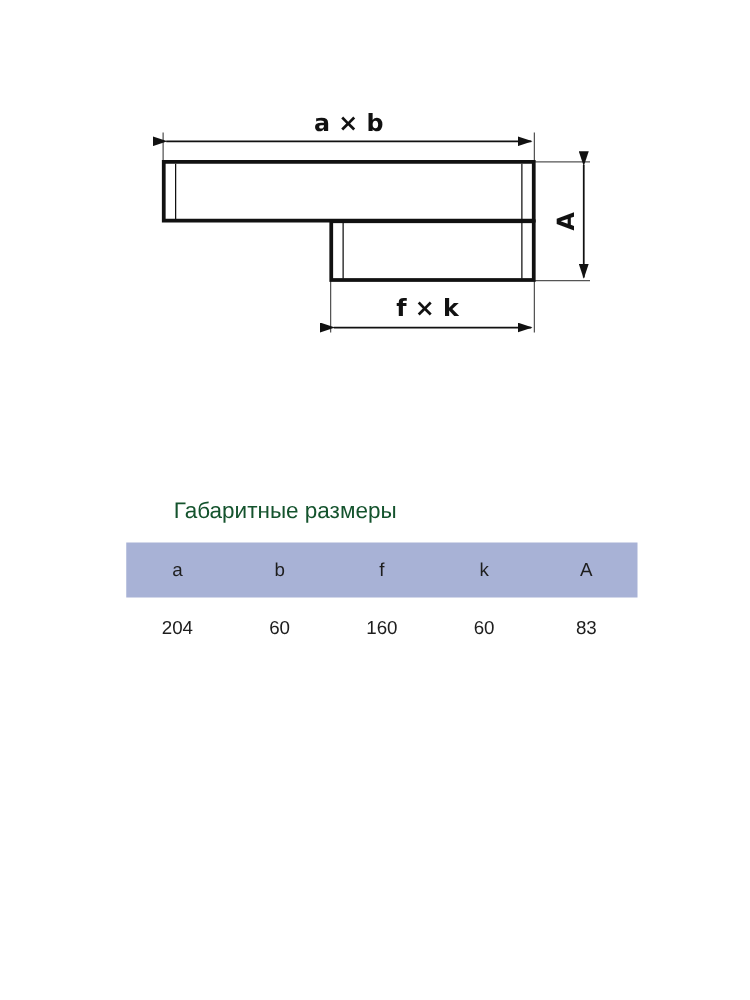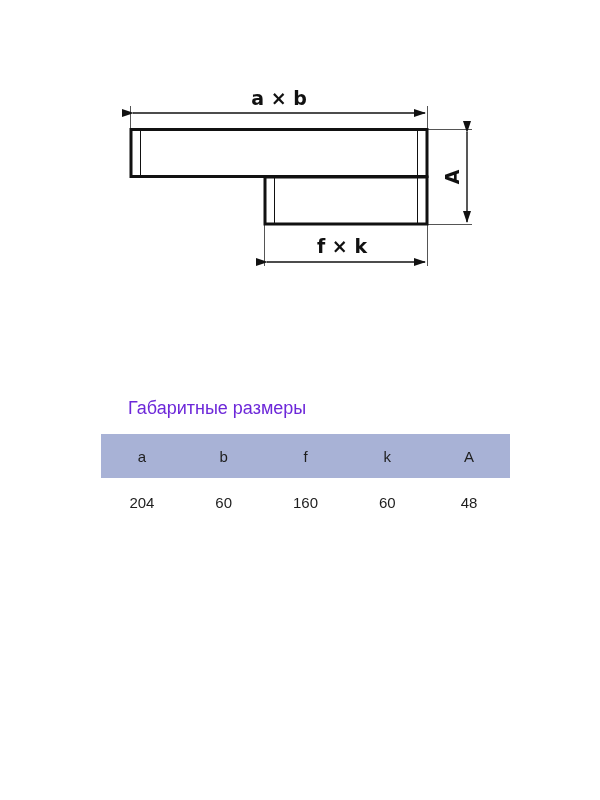--- a/index.html
+++ b/index.html
@@ -4,21 +4,21 @@
   <style>
     html, body { margin: 0; padding: 0; }
     body {
       width: 600px; height: 800px; background: #ffffff; position: relative;
       font-family: "Liberation Sans", "DejaVu Sans", sans-serif; color: #1a1a1a;
       overflow: hidden;
     }
     #drawing { position: absolute; left: 0; top: 0; }
     .dim-label { font-family: "DejaVu Sans", sans-serif; font-weight: bold; font-size: 19px; fill: #111; }
     .title {
-      position: absolute; left: 128px; top: 398px; font-size: 18px; color: #6d28d9;
+      position: absolute; left: 139px; top: 398px; font-size: 18px; color: #14532d;
     }
     .table {
       position: absolute; left: 101px; top: 434px; width: 409px;
     }
     .thead {
       display: flex; background: #a8b2d6; height: 44px; align-items: center;
     }
     .tbody { display: flex; height: 48px; align-items: center; }
     .cell { flex: 1; text-align: center; font-size: 15px; color: #1e1e1e; }
   </style>
@@ -76,15 +76,15 @@
     <div class="cell">b</div>
     <div class="cell">f</div>
     <div class="cell">k</div>
     <div class="cell">A</div>
   </div>
   <div class="tbody">
     <div class="cell">204</div>
     <div class="cell">60</div>
     <div class="cell">160</div>
     <div class="cell">60</div>
-    <div class="cell">48</div>
+    <div class="cell">83</div>
   </div>
 </div>
 
 </body></html>

